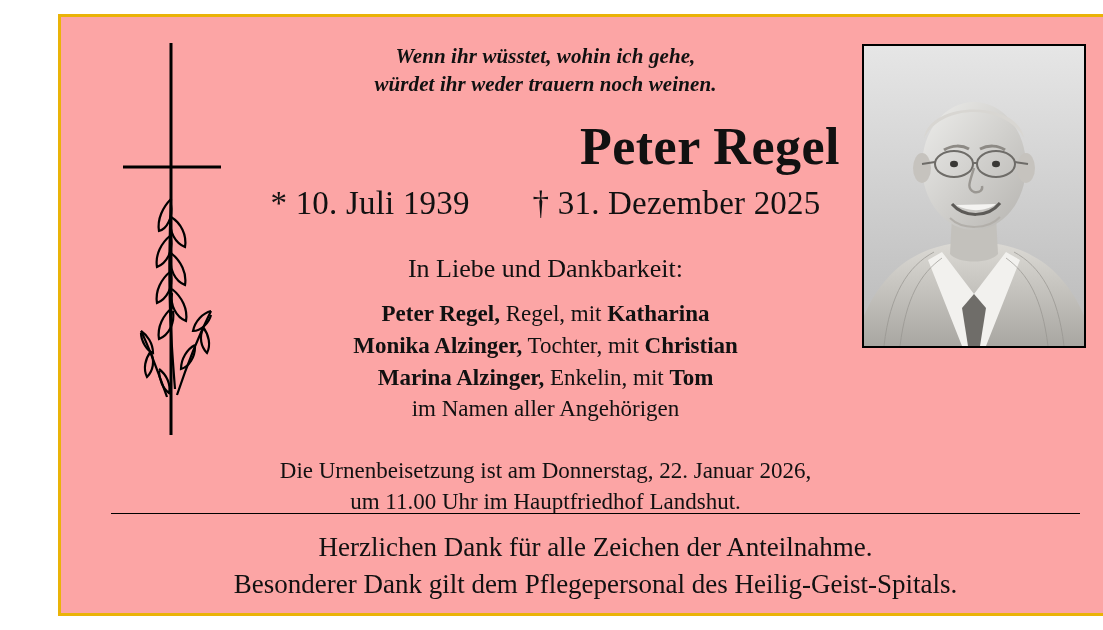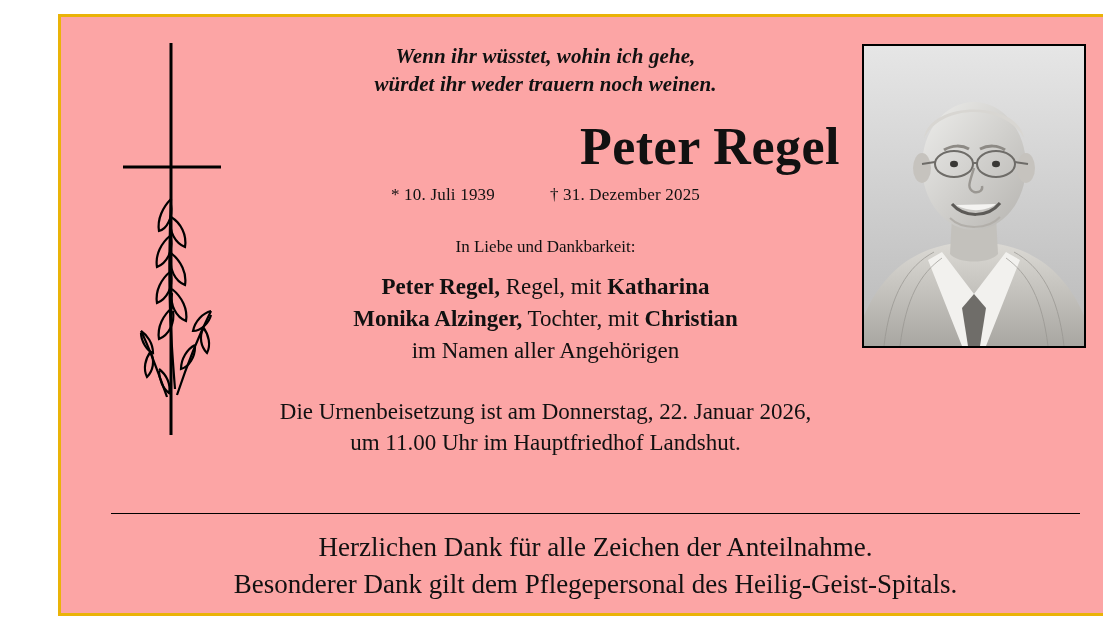--- a/index.html
+++ b/index.html
@@ -75,28 +75,28 @@
     font-size: 52px;
     font-weight: bold;
     letter-spacing: 0.5px;
     margin-top: 22px;
     margin-bottom: 6px;
     line-height: 1.05;
     text-align: right;
   }
 
   .dates {
-    font-size: 17px;
+    font-size: 33px;
     letter-spacing: 0.2px;
     margin-top: 10px;
   }
   .dates .gap { display: inline-block; width: 46px; }
 
   .dedication {
-    font-size: 17px;
+    font-size: 26px;
     margin-top: 32px;
   }
 
   .family {
     font-size: 23px;
     line-height: 1.38;
     margin-top: 14px;
   }
   .family .b { font-weight: bold; }
 
@@ -244,20 +244,23 @@
       <div class="dedication">In Liebe und Dankbarkeit:</div>
 
       <div class="family">
         <div>
           <span class="b">Peter Regel,</span><span> Regel, mit </span><span class="b">Katharina</span>
         </div>
         <div>
           <span class="b">Monika Alzinger,</span><span> Tochter, mit </span><span class="b">Christian</span>
         </div>
         <div>
+          <span class="b">Marina Alzinger,</span><span> Enkelin, mit </span><span class="b">Tom</span>
+        </div>
+        <div>
           <span>im Namen aller Angehörigen</span>
         </div>
       </div>
 
       <div class="burial">
         <div>Die Urnenbeisetzung ist am Donnerstag, 22. Januar 2026,</div>
         <div>um 11.00 Uhr im Hauptfriedhof Landshut.</div>
       </div>
     </div>
 

